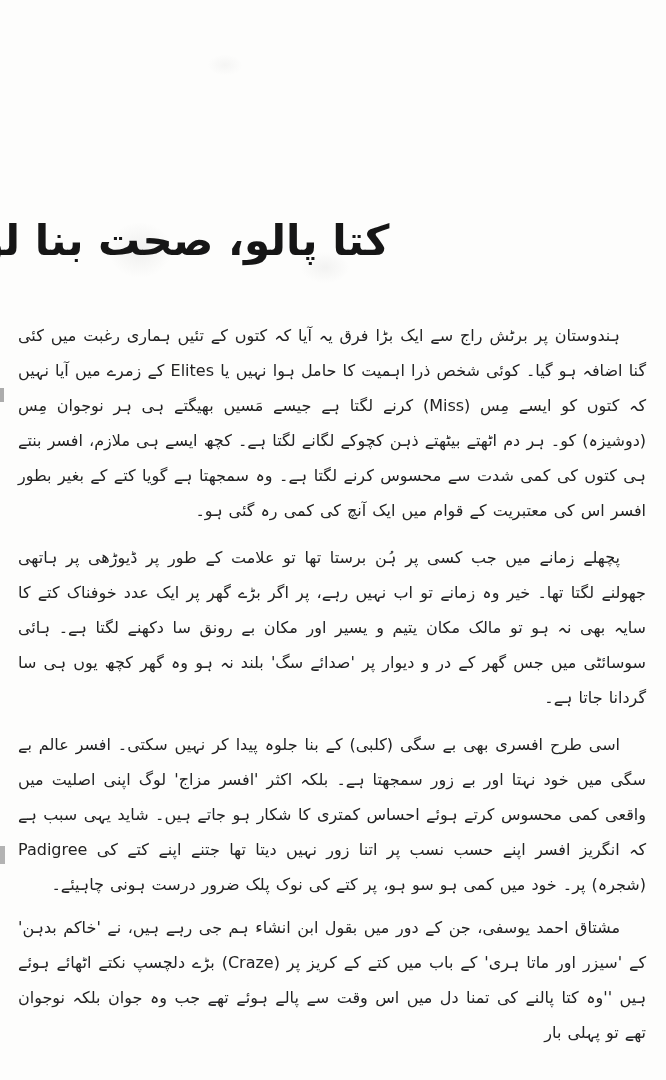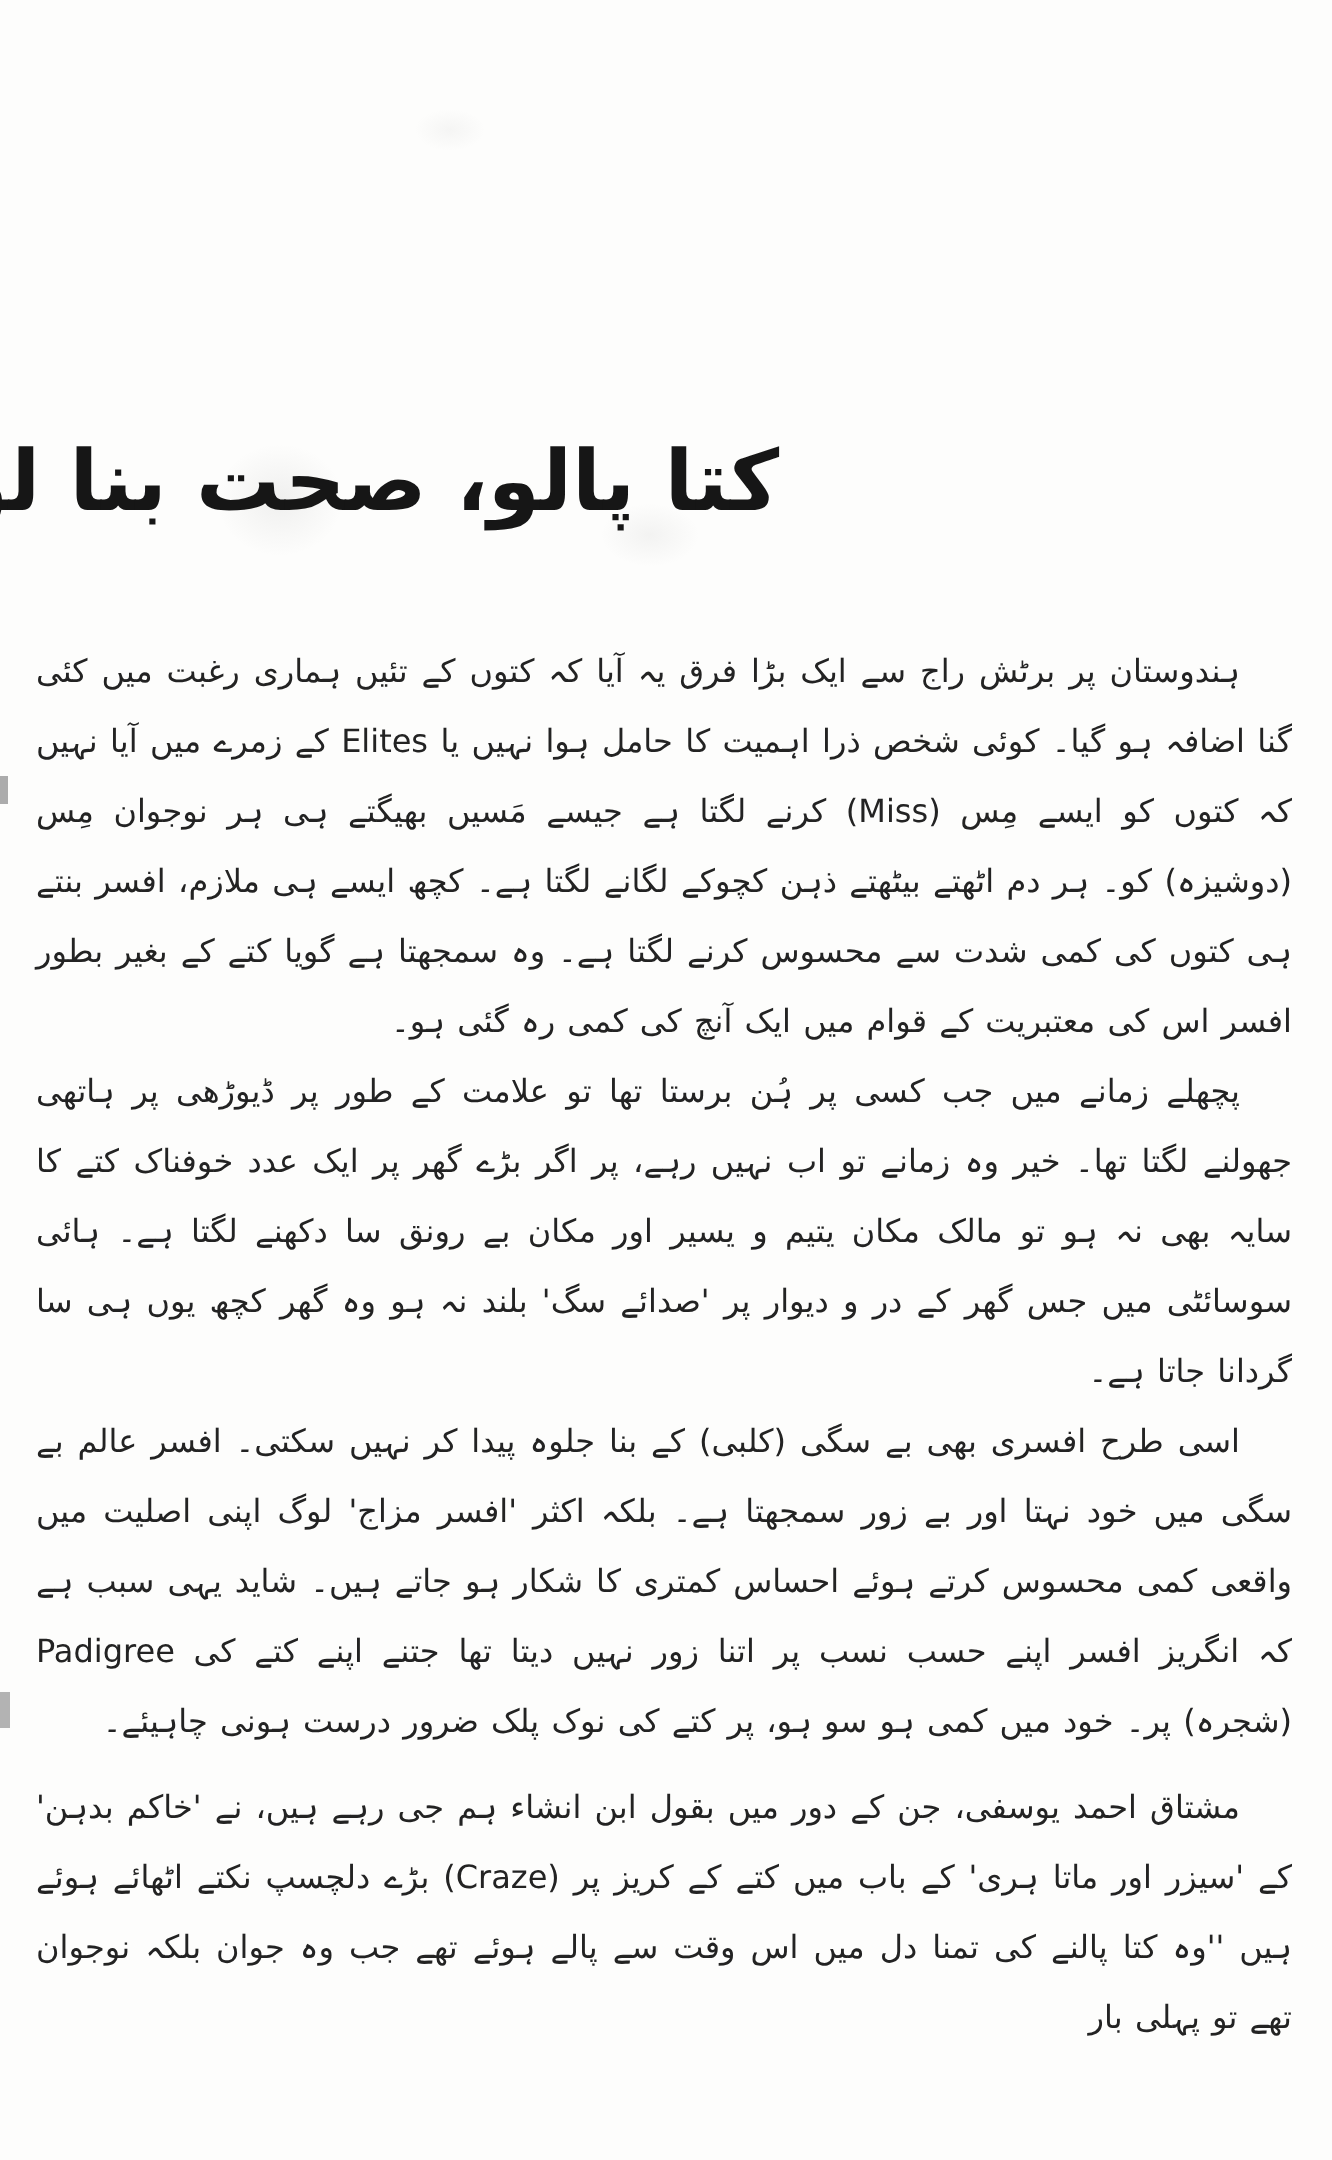--- a/index.html
+++ b/index.html
@@ -74,21 +74,21 @@
   .para {
     margin: 0;
     padding: 0;
     font-size: 16px;
     line-height: 35px;
     text-align: justify;
     text-indent: 26px; 
     color: #232323;
     word-spacing: 1px;
   }
-  .para + .para { margin-top: 0; }
+  .para + .para { margin-top: 12px; }
   .para.last { margin-top: 8px; }
 </style>
 </head>
 <body>
 
 <div class="page">
 
   <div class="smudge s1"></div>
   <div class="smudge s2"></div>
   <div class="smudge s3"></div>

